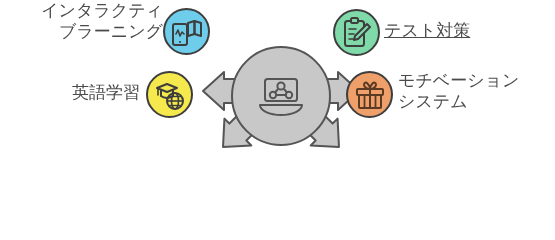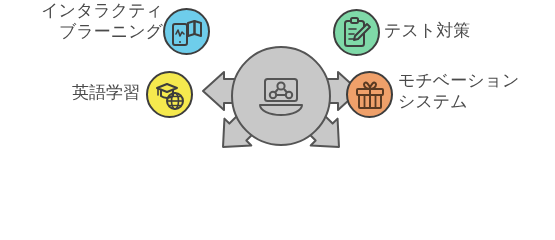--- a/index.html
+++ b/index.html
@@ -34,20 +34,21 @@
   #label-english {
     left: 44px;
     top: 82px;
     width: 96px;
     text-align: right;
   }
   #label-test {
     left: 384px;
     top: 20px;
     text-align: left;
+    text-decoration: underline;
   }
   #label-motivation {
     left: 398px;
     top: 70px;
     text-align: left;
   }
   .node {
     position: absolute;
     border-radius: 50%;
     box-sizing: border-box;

